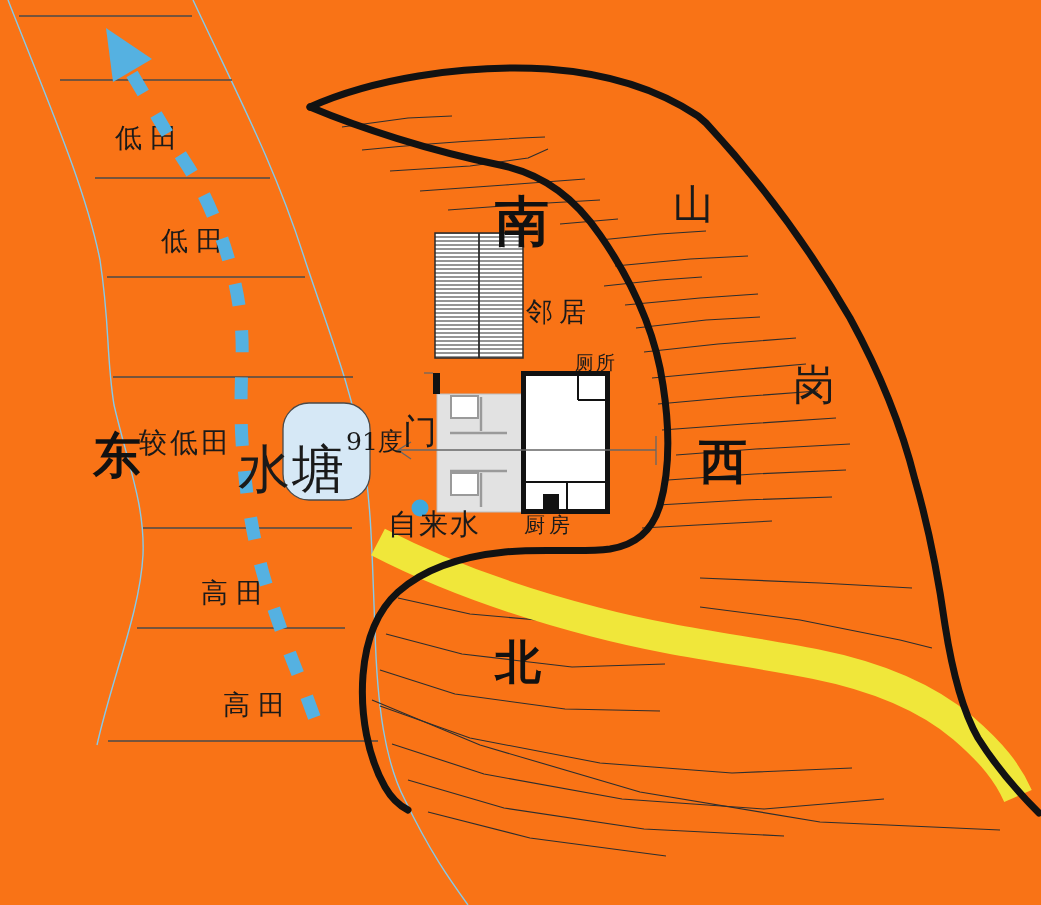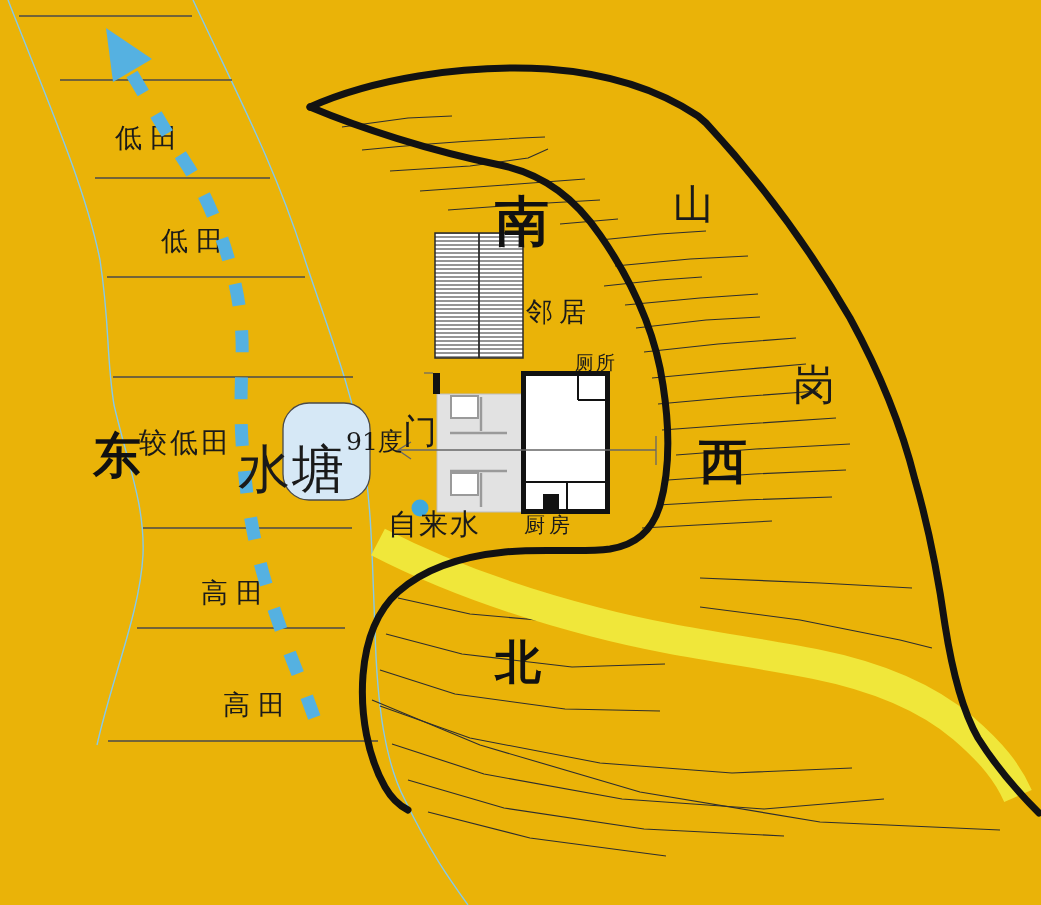--- a/index.html
+++ b/index.html
@@ -1,16 +1,16 @@
 <!DOCTYPE html>
 <html><head>
 <meta charset="utf-8">
 <style>
   html,body{margin:0;padding:0;background:#ffffff;}
-  .stage{position:relative;width:1041px;height:905px;background:#eab308;overflow:hidden;}
+  .stage{position:relative;width:1041px;height:905px;background:#f97316;overflow:hidden;}
   svg{display:block;}
   
   .field-line{stroke:#4a4a4a;stroke-width:1.4;fill:none;}
   .outline{stroke:#121212;stroke-width:7;fill:none;stroke-linecap:round;stroke-linejoin:round;}
   .contour{stroke:#2e2e2e;stroke-width:1.1;fill:none;stroke-linejoin:round;}
   .riverline{stroke-width:1.4;fill:none;}
   .flowdash{stroke-width:13;fill:none;stroke-dasharray:22 25;stroke-linecap:butt;}
   .wall{stroke:#121212;fill:#ffffff;}
   .innerline{stroke:#121212;stroke-width:2;fill:none;}
   .grayline{stroke:#9a9a9a;stroke-width:2.4;fill:none;}

